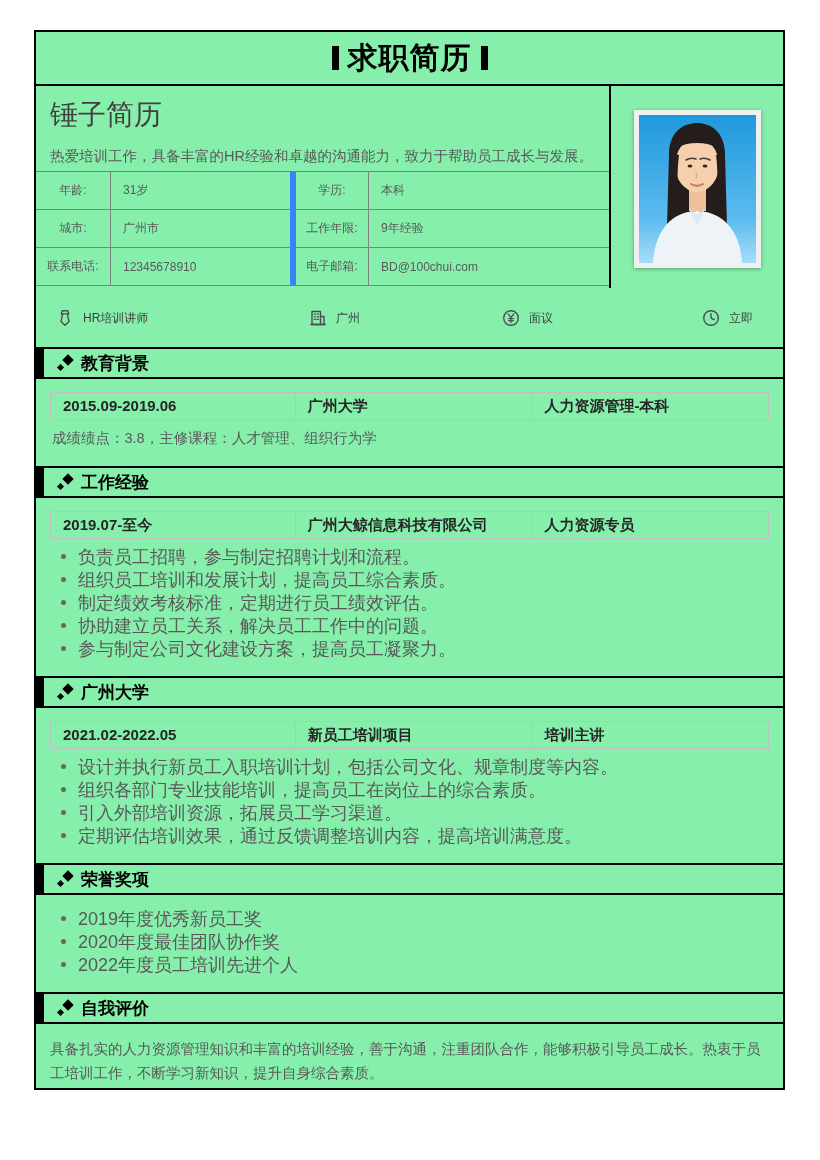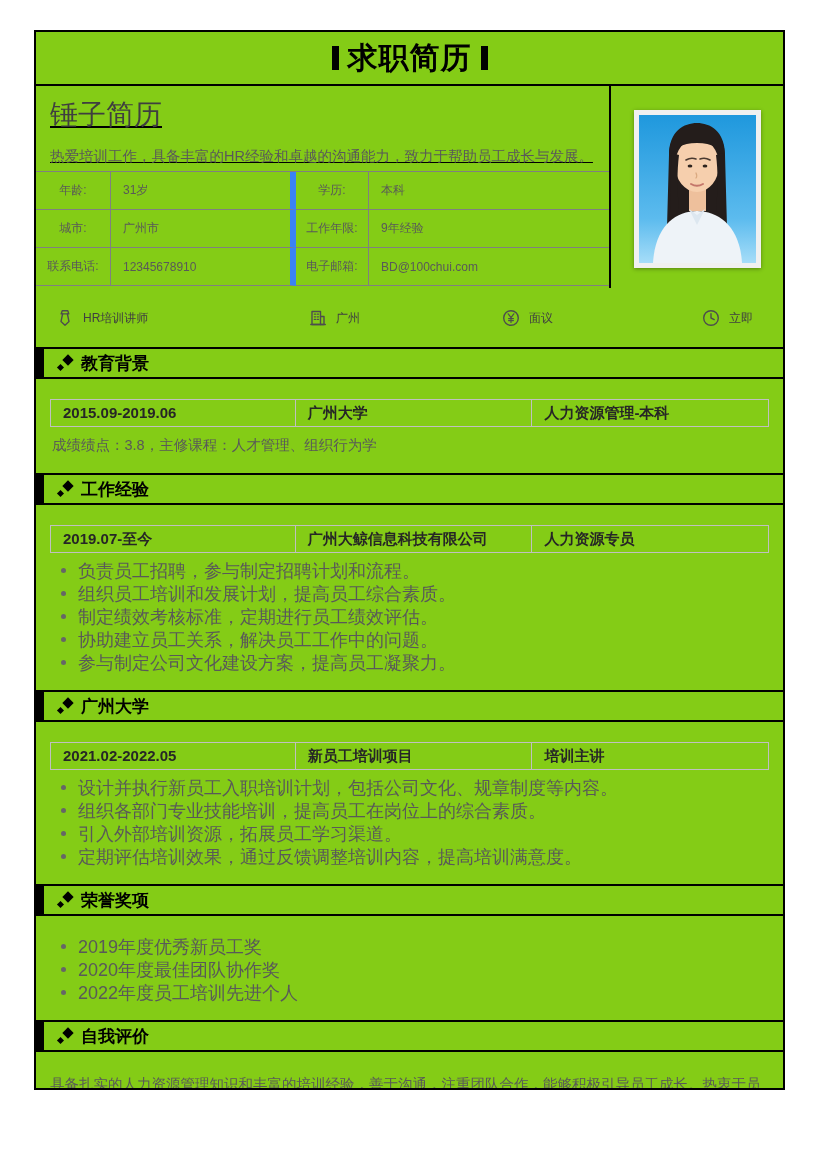--- a/index.html
+++ b/index.html
@@ -1,28 +1,28 @@
 <!DOCTYPE html>
 <html><head>
 <meta charset="utf-8">
 <style>
   html,body{margin:0;padding:0;background:#ffffff;width:820px;height:1160px;
     font-family:"Liberation Sans","DejaVu Sans",sans-serif;}
   .page{position:absolute;left:34px;top:30px;width:751px;height:1060px;
-    border:2px solid #000;box-sizing:border-box;background:#84cc16;overflow:hidden;}
+    border:2px solid #000;box-sizing:border-box;background:#86efac;overflow:hidden;}
 
   
   .doc-title{height:52px;border-bottom:2px solid #000;display:flex;align-items:center;
     justify-content:center;font-size:30px;font-weight:bold;color:#000;letter-spacing:1px;}
   .bar-mark{width:7px;height:24px;background:#000;margin:0 9px;display:inline-block;}
 
   
   .header-area{position:relative;height:202px;}
   .header-left{position:absolute;left:0;top:0;width:573px;height:100%;}
-  .name-block{height:85px;box-sizing:border-box;padding:10px 0 0 14px;text-decoration:underline;}
+  .name-block{height:85px;box-sizing:border-box;padding:10px 0 0 14px;}
   .name{font-size:28px;color:#3f3f3f;}
   .summary{font-size:14.5px;color:#595959;margin-top:12px;line-height:1.4;}
   .info-grid{display:grid;grid-template-columns:75px 185px 73px 1fr;
     border-top:1px solid #808080;}
   .info-grid .cell{height:38px;box-sizing:border-box;display:flex;align-items:center;
     font-size:12px;color:#595959;border-bottom:1px solid #808080;}
   .info-grid .lab{justify-content:center;border-right:1px solid #808080;}
   .info-grid .val{padding-left:12px;border-right:6px solid #3b82f6;}
   .info-grid .val:last-child,.info-grid .val.last{border-right:none;}
   .photo-col{position:absolute;left:573px;top:0;right:0;height:100%;
@@ -35,21 +35,21 @@
   .section{margin-top:8px;}
   .section-header{position:relative;height:32px;box-sizing:border-box;
     border-top:2px solid #000;border-bottom:2px solid #000;
     display:flex;align-items:center;padding-left:21px;}
   .section-header .left-bar{position:absolute;left:0;top:0;bottom:0;width:8px;background:#000;}
   .diamond-icon{position:relative;width:15px;height:15px;margin-right:9px;flex:0 0 auto;}
   .diamond-icon .d1{position:absolute;right:0;top:0;width:8px;height:8px;background:#000;transform:rotate(45deg);}
   .diamond-icon .d2{position:absolute;left:1px;bottom:1px;width:5px;height:5px;background:#000;transform:rotate(45deg);}
   .section-title{font-size:17px;font-weight:bold;color:#000;}
 
-  .section-body{padding:10px 14px 10px 14px;}
+  .section-body{padding:3px 14px 10px 14px;}
 
   
   .intent-row{display:grid;grid-template-columns:253px 193px 200px 1fr;
     padding:13px 0 12px 20px;align-items:center;}
   .intent-item{display:flex;align-items:center;gap:9px;font-size:12px;color:#404040;}
   .intent-item svg{flex:0 0 auto;}
 
   
   .data-row{margin-top:10px;border:1px solid #c0c0c0;display:grid;
     grid-template-columns:34% 33% 33%;}

